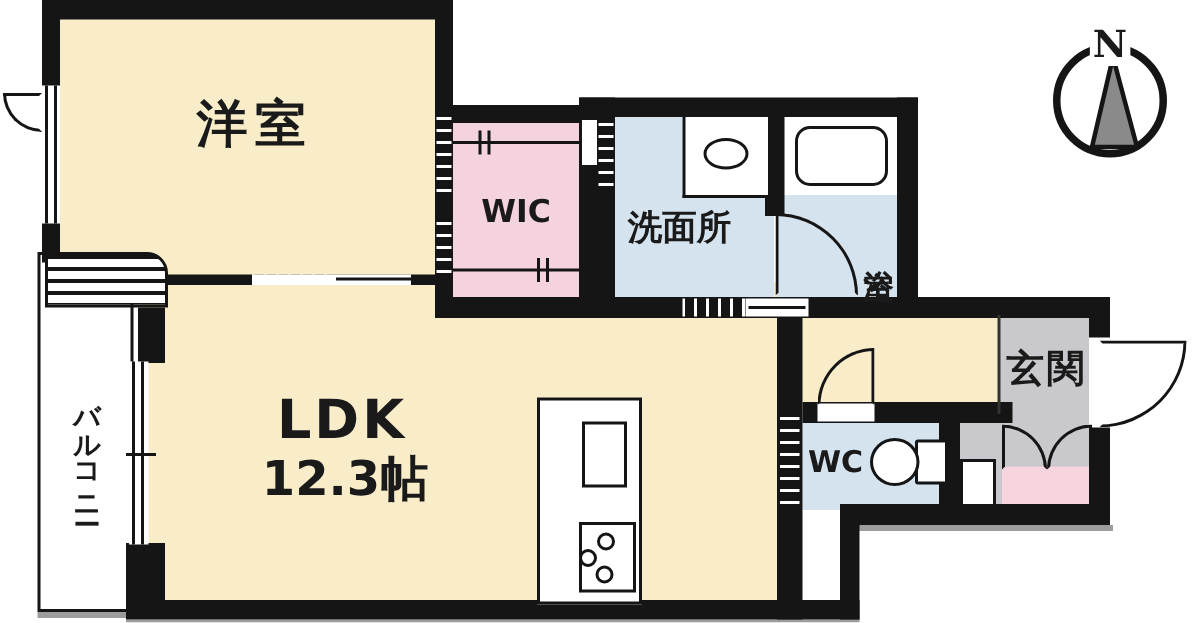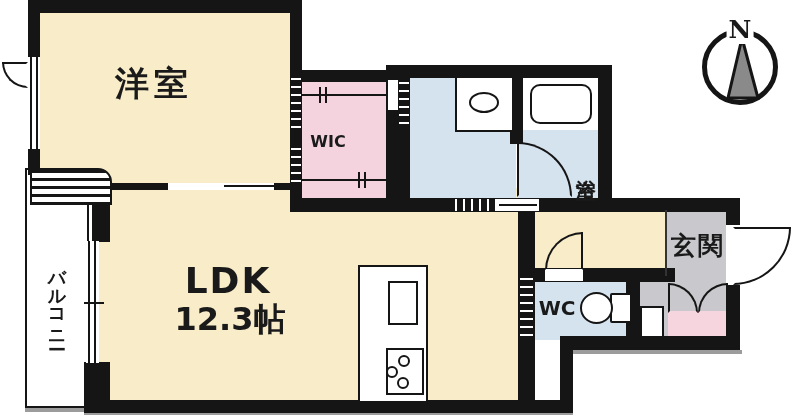--- a/index.html
+++ b/index.html
@@ -112,22 +112,23 @@
   <div class="rail" style="left:302px;top:179px;width:84px;height:2px;"></div>
   <div class="rail" style="left:358px;top:172px;width:2px;height:16px;"></div>
   <div class="rail" style="left:364px;top:172px;width:2px;height:16px;"></div>
 
   <div style="left:702px;top:29px;width:76px;height:76px;border:5px solid #151515;border-radius:50%;background:#fff;"></div>
   <svg style="left:702px;top:29px;width:76px;height:76px;" viewBox="0 0 76 76">
     <polygon points="40,9 26,69 56,69" fill="#8a8a8a" stroke="#151515" stroke-width="3"></polygon>
   </svg>
   <div class="lbl" style="left:740px;top:30px;font-size:25px;font-family:'DejaVu Serif','Liberation Serif',serif;background:#fff;padding:0 2px;">N</div>
 
-  <div class="lbl" style="left:154px;top:83px;font-size:34px;letter-spacing:5px;">洋室</div>
+  <div class="lbl" style="left:170px;top:83px;font-size:34px;letter-spacing:5px;">洋室</div>
   <div class="lbl" style="left:228px;top:281px;font-size:36px;letter-spacing:2px;text-align:right;">LDK</div>
   <div class="lbl" style="left:230px;top:320px;font-size:32px;">12.3帖</div>
-  <div class="lbl" style="left:328px;top:142px;font-size:16px;">WIC</div>
+  <div class="lbl" style="left:344px;top:142px;font-size:21px;">WIC</div>
+  <div class="lbl" style="left:453px;top:153px;font-size:23px;">洗面所</div>
   <div class="lbl vert" style="left:586px;top:164px;font-size:20px;">浴室</div>
   <div class="lbl vert" style="left:57px;top:298px;font-size:18px;">バルコニー</div>
   <div class="lbl" style="left:557px;top:308px;font-size:20px;">WC</div>
   <div class="lbl" style="left:698px;top:246px;font-size:25px;letter-spacing:2px;">玄関</div>
 
 </div>
 
 </body></html>

